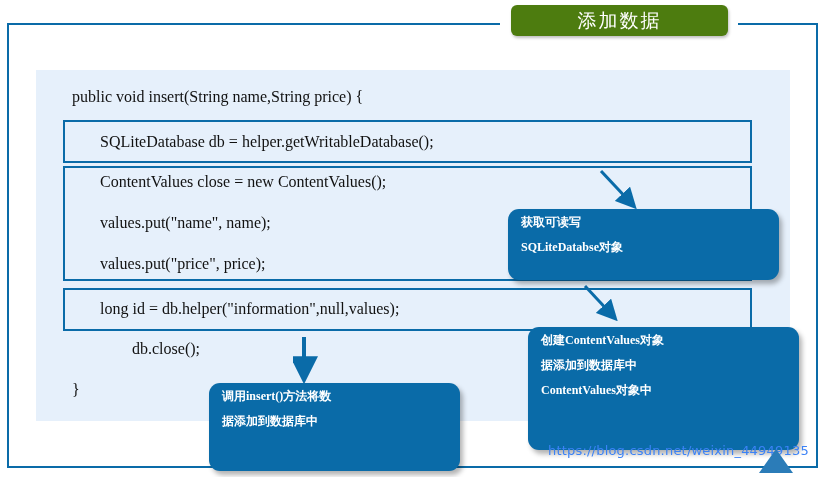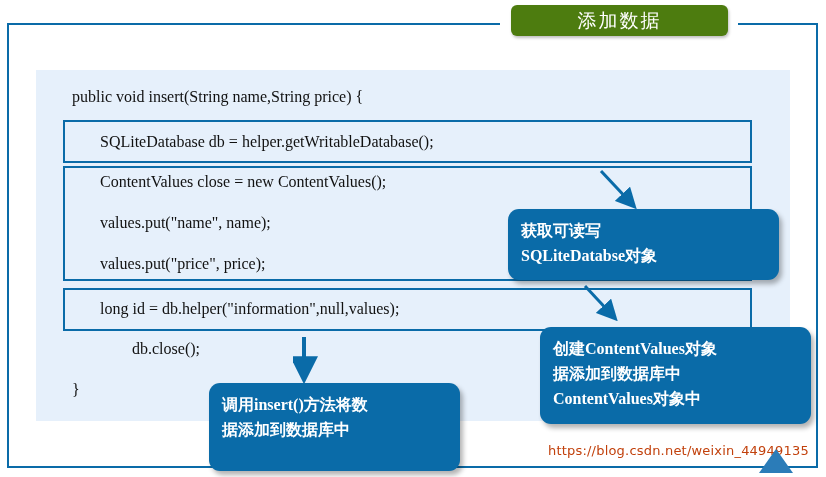--- a/index.html
+++ b/index.html
@@ -63,23 +63,23 @@
   }
 
   
   .callout{
     position:absolute;
     background:#0a6ba8;
     border-radius:11px;
     color:#ffffff;
     font-family:"DejaVu Sans", sans-serif;
     font-weight:bold;
-    font-size:16px;
+    font-size:12px;
     line-height:25px;
-    padding:9px 13px;
+    padding:1px 13px;
     box-sizing:border-box;
     box-shadow:3px 4px 5px rgba(0,0,0,0.30);
     white-space:nowrap;
   }
   .callout .en{
     font-family:"Liberation Serif", serif;
     font-weight:bold;
     border-bottom:0;
     position:relative;
     display:inline-block;
@@ -92,21 +92,21 @@
   }
 
   
   .arrow{position:absolute;}
 
   
   .watermark{
     position:absolute;left:548px;top:443px;
     font-family:"DejaVu Sans", sans-serif;
     font-size:13px;
-    color:#c2410c;
+    color:#3b82f6;
     letter-spacing:0.2px;
     white-space:nowrap;
   }
   .csdn-logo{
     position:absolute;left:758px;top:448px;width:36px;height:26px;
   }
 </style>
 </head>
 <body>
 
@@ -166,21 +166,21 @@
 
   <div class="callout" style="left:508px;top:209px;width:271px;height:71px;">
     <div>
       <span>获取可读写</span>
     </div>
     <div>
       <span class="en squig">SQLiteDatabse</span><span>对象</span>
     </div>
   </div>
 
-  <div class="callout" style="left:540px;top:327px;width:271px;height:97px;">
+  <div class="callout" style="left:528px;top:327px;width:271px;height:123px;">
     <div>
       <span>创建</span><span class="en squig">ContentValues</span><span>对象</span>
     </div>
     <div>
       <span>据添加到数据库中</span>
     </div>
     <div>
       <span class="en squig">ContentValues</span><span>对象中</span>
     </div>
   </div>

